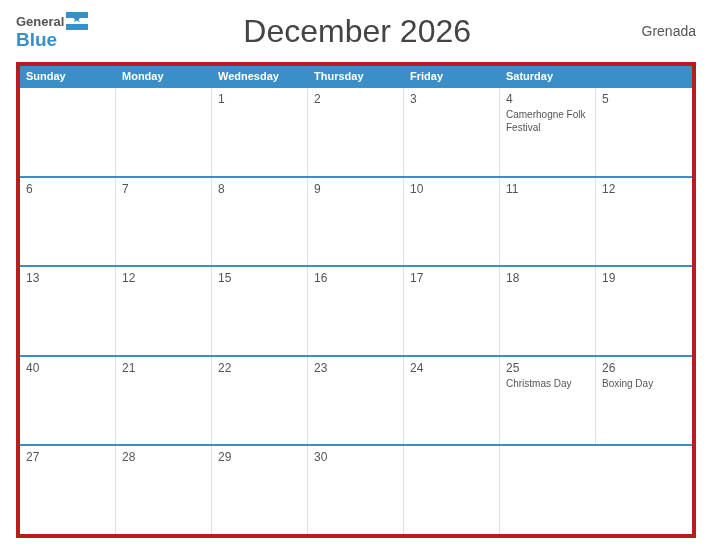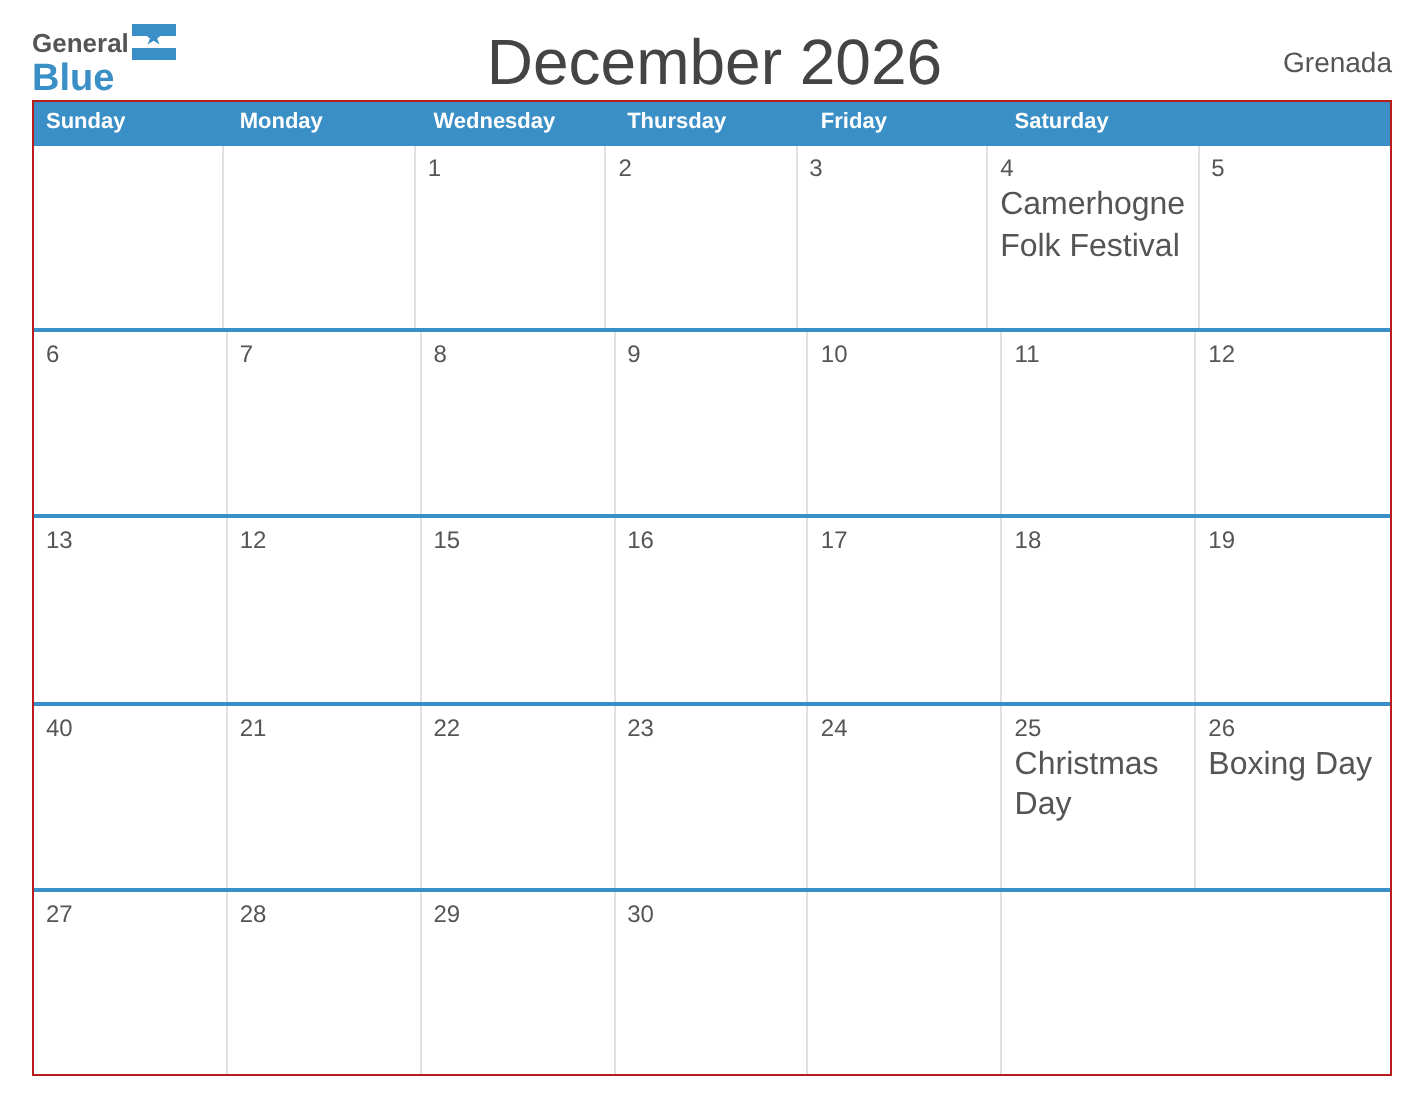--- a/index.html
+++ b/index.html
@@ -14,21 +14,21 @@
       width: 712px;
       height: 550px;
       padding: 12px 16px;
       display: flex;
       flex-direction: column;
     }
     .header {
       display: flex;
       align-items: center;
       justify-content: space-between;
-      margin-bottom: 0;
+      margin-bottom: 12px;
     }
     .logo {
       display: flex;
       align-items: center;
       gap: 4px;
     }
     .logo-text-general {
       font-size: 13px;
       font-weight: bold;
       color: #555;
@@ -48,21 +48,21 @@
       flex: 1;
     }
     .country-name {
       font-size: 14px;
       color: #555;
       text-align: right;
       min-width: 70px;
     }
     .calendar {
       flex: 1;
-      border: 1px solid #b91c1c;
+      border: 4px solid #b91c1c;
       display: flex;
       flex-direction: column;
     }
     .cal-header-row {
       display: grid;
       grid-template-columns: repeat(7, 1fr);
       background: #3a8fc7;
     }
     .cal-header-cell {
       color: #fff;
@@ -93,21 +93,21 @@
     .cal-cell:last-child {
       border-right: none;
     }
     .day-num {
       font-size: 12px;
       color: #555;
       display: block;
       margin-bottom: 2px;
     }
     .event-text {
-      font-size: 16px;
+      font-size: 10px;
       color: #555;
       line-height: 1.3;
       margin-top: 2px;
     }
     .empty-cell {
       background: #fff;
     }
   </style>
 </head>
 <body>

